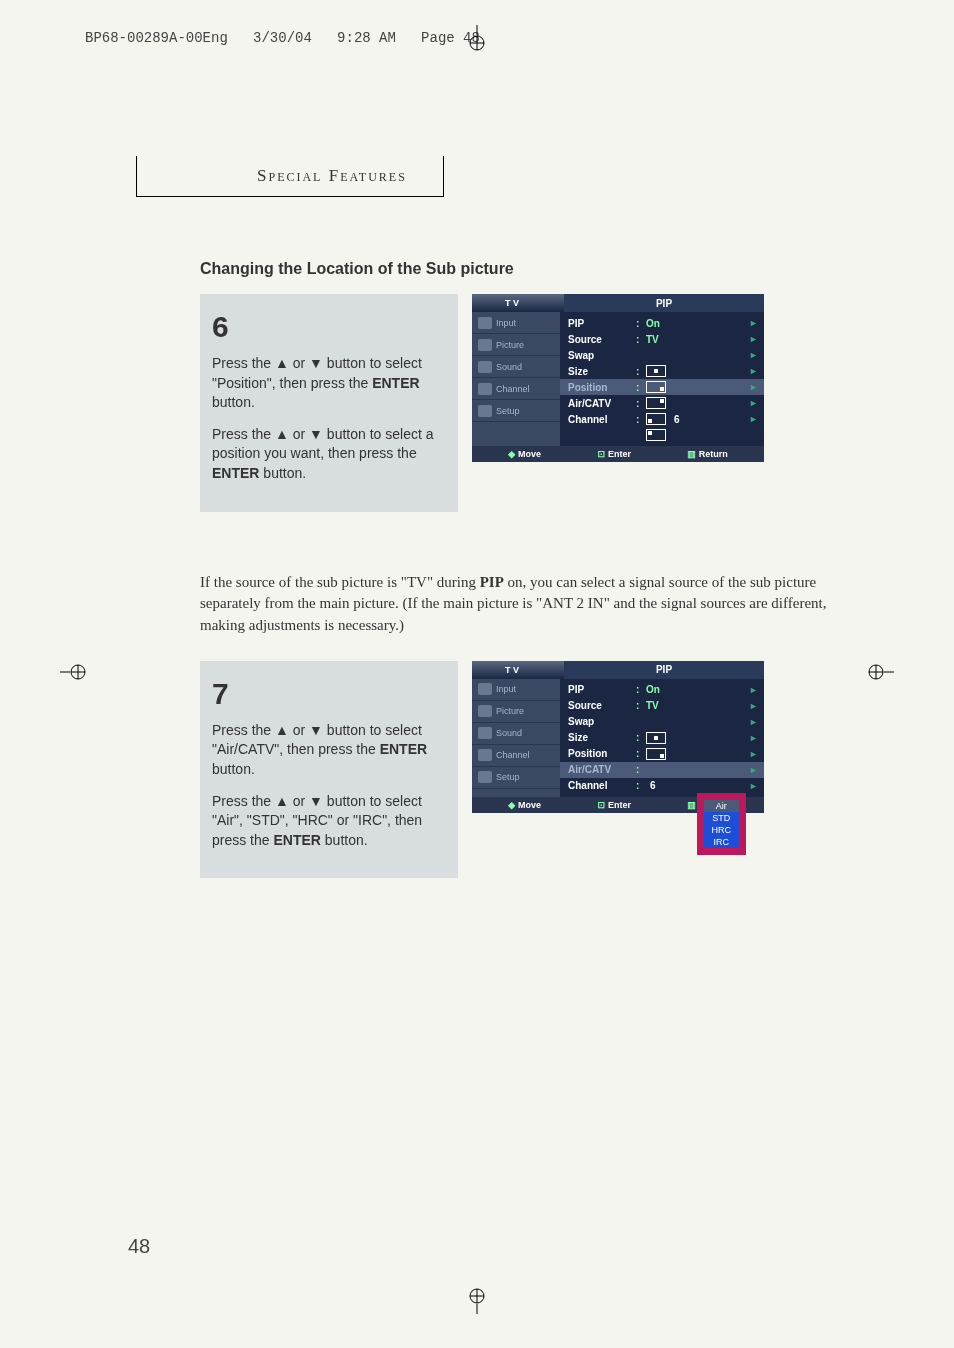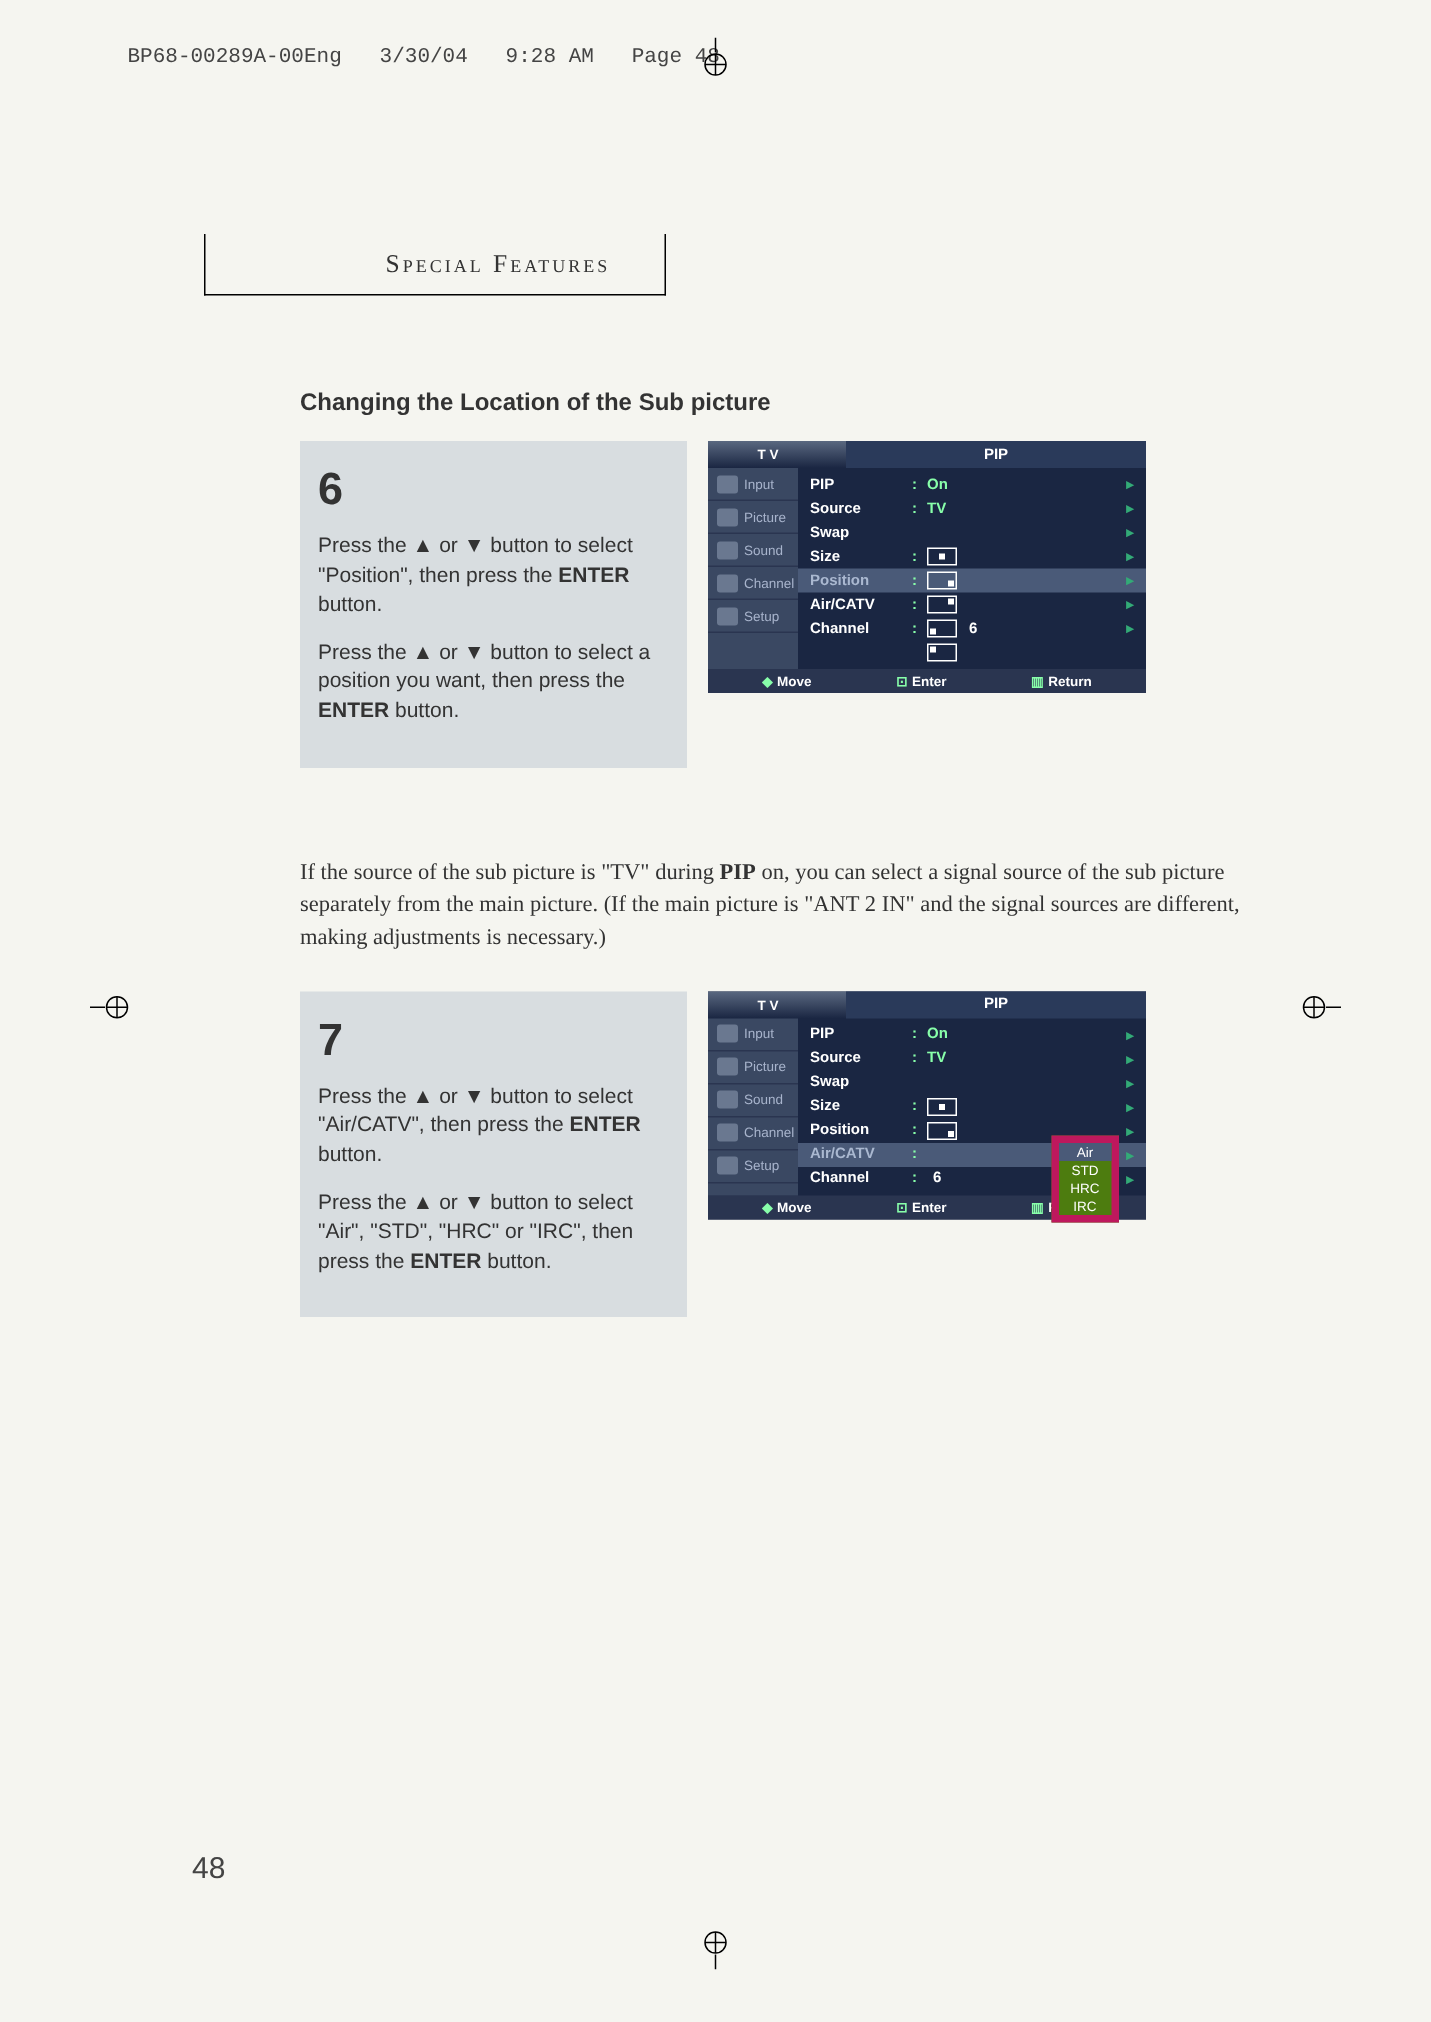--- a/index.html
+++ b/index.html
@@ -115,21 +115,21 @@
   flex: 1;
   text-align: center;
   background: #2a3a5a;
   height: 100%;
   display: flex;
   align-items: center;
   justify-content: center;
 }
 .osd-body { display: flex; }
 .osd-sidebar {
-  width: 60px;
+  width: 88px;
   background: #3a4862;
 }
 .osd-side-item {
   height: 22px;
   display: flex;
   align-items: center;
   padding-left: 6px;
   gap: 4px;
   color: #a8b4cc;
   font-size: 9px;
@@ -183,24 +183,25 @@
   padding: 3px 8px;
   background: #2a3550;
   font-size: 9px;
   font-weight: bold;
 }
 .osd-footer span { display: flex; align-items: center; gap: 3px; }
 .fico { color: #8fa; }
 .dd-box {
   position: absolute;
   right: 18px;
-  background: #4d7c0f;
-  border: 5px solid #be185d;
+  background: #1d4ed8;
+  border: 7px solid #be185d;
   font-size: 9px;
   z-index: 2;
+  margin-top: 36px;
 }
 .dd-item {
   padding: 1px 8px;
   color: #fff;
   text-align: center;
 }
 .dd-item.sel { background: #4a5a78; }
 .desc-text {
   font-family: Georgia, serif;
   font-size: 15px;

